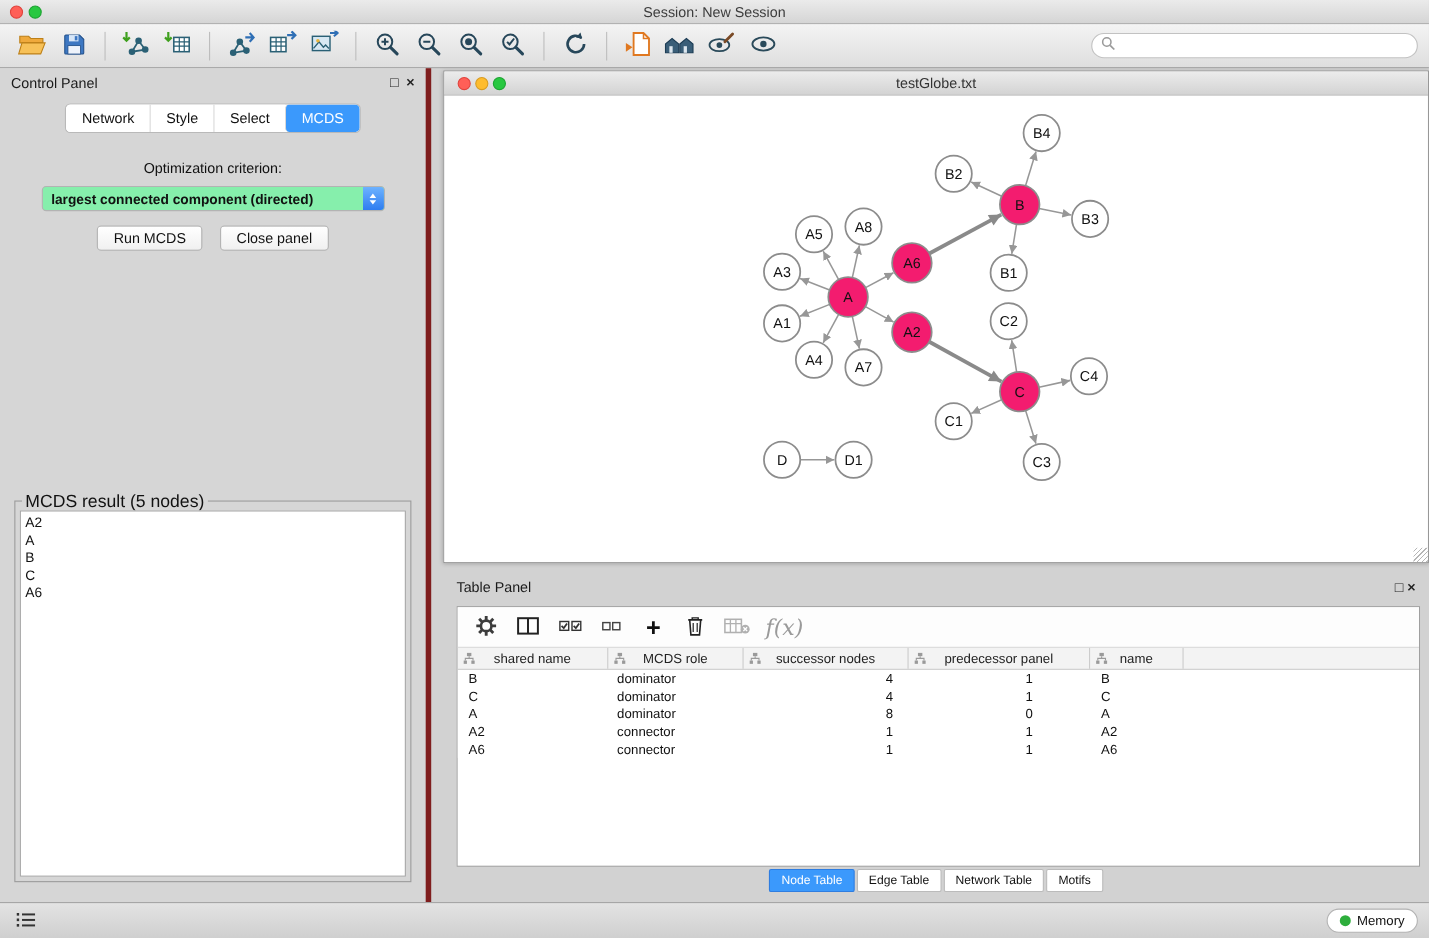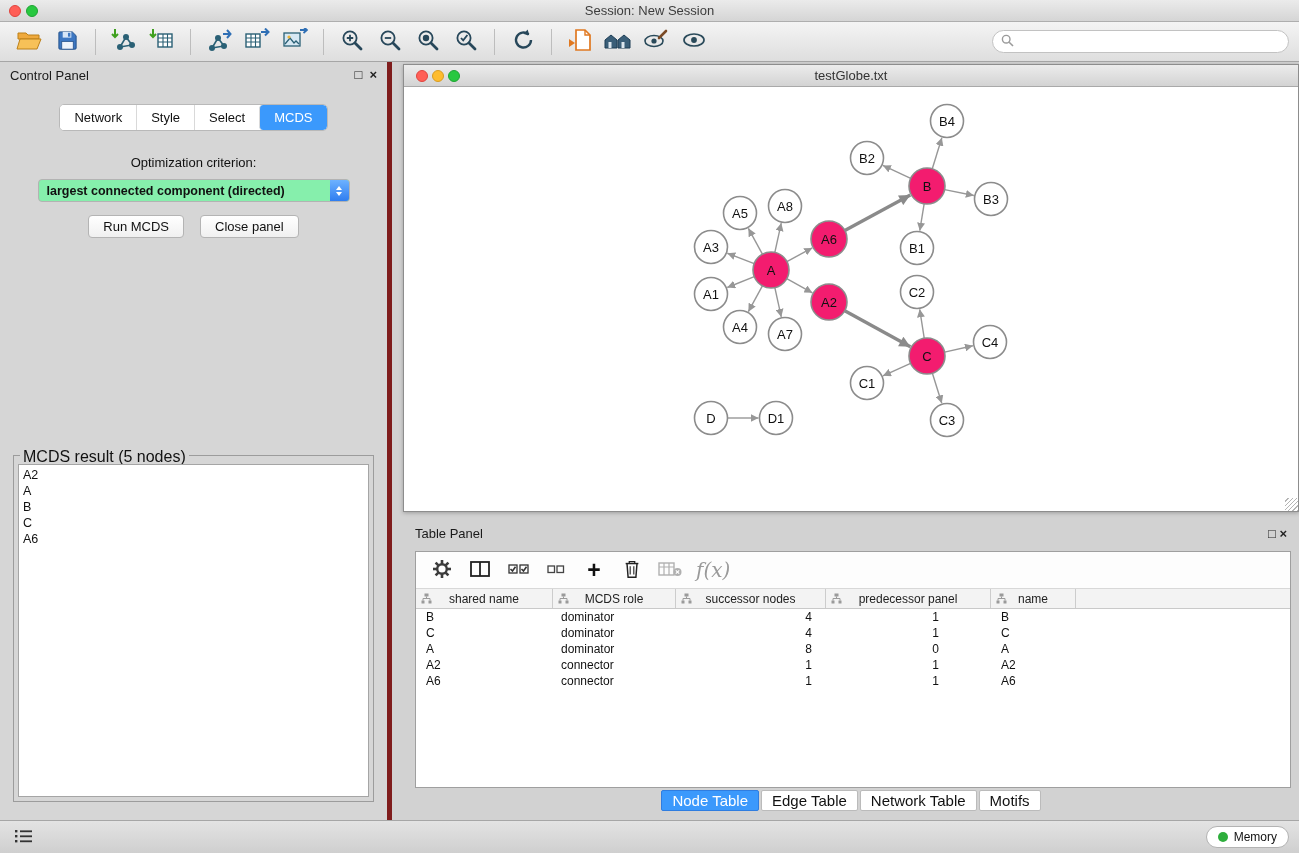--- a/index.html
+++ b/index.html
@@ -29,21 +29,21 @@
     font-family:"Liberation Sans",sans-serif; background:transparent; margin-left:5px; }
 
   
   .control-panel { position:absolute; left:0; top:62px; width:392px; height:758px;
     background:#d6d6d6; border-right:5px solid #7f1d1d; }
   .panel-header { height:26px; display:flex; align-items:center; padding:0 10px;
     font-size:13px; color:#1a1a1a; }
   .panel-header .ph-btns { margin-left:auto; display:flex; gap:7px; }
   .ph-btn { font-size:13px; color:#222; background:none; border:none; cursor:pointer;
     line-height:14px; padding:0; }
-  .cp-tabs { display:flex; justify-content:center; margin-top:16px; }
+  .cp-tabs { display:flex; justify-content:center; margin-top:6px; }
   .cp-tabgroup { display:inline-flex; background:#fff; border:1px solid #b9b9b9;
     border-radius:5px; overflow:hidden; }
   .cp-tab { border:none; background:#fff; font-size:13px; padding:5px 14px;
     cursor:pointer; font-family:"Liberation Sans",sans-serif; color:#111;
     border-left:1px solid #d9d9d9; }
   .cp-tab:first-child { border-left:none; }
   .cp-tab.active { background:#3b99fc; color:#fff; border-radius:4px; }
   .opt-label { text-align:center; font-size:13px; margin-top:24px; color:#111; }
   .combo { width:312px; height:23px; margin:9px auto 0; background:#86efac;
     border:1px solid #b3b3b3; border-radius:4px; display:flex; align-items:center;
@@ -100,21 +100,21 @@
     font-size:12px; color:#222; display:flex; align-items:center; cursor:pointer; }
   .th .hicon { position:absolute; left:5px; top:4px; }
   .th .hlabel { width:100%; text-align:center; }
   .th.filler { flex:1; border-right:none; cursor:default; }
   .table-body { background:#fff; }
   .tr { display:flex; height:16px; align-items:center; }
   .td { font-size:12px; color:#111; height:100%; line-height:16px;
     white-space:nowrap; overflow:hidden; }
   .tp-tabs { position:absolute; left:0; right:0; top:269px; display:flex;
     justify-content:center; gap:2px; }
-  .tp-tab { height:21px; padding:0 10px; font-size:15px; background:#fff;
+  .tp-tab { height:21px; padding:0 10px; font-size:11px; background:#fff;
     border:1px solid #bbb; border-radius:2px; cursor:pointer; color:#111;
     font-family:"Liberation Sans",sans-serif; }
   .tp-tab.active { background:#3b99fc; color:#fff; border-color:#2f7de0; }
 
   
   .statusbar { position:absolute; left:0; top:820px; width:1299px; height:33px;
     background:linear-gradient(#e3e3e3,#cfcfcf); border-top:1px solid #a6a6a6;
     display:flex; align-items:center; padding:0 10px; }
   .memory-btn { margin-left:auto; height:22px; background:#fff;
     border:1px solid #b3b3b3; border-radius:11px; display:flex; align-items:center;

